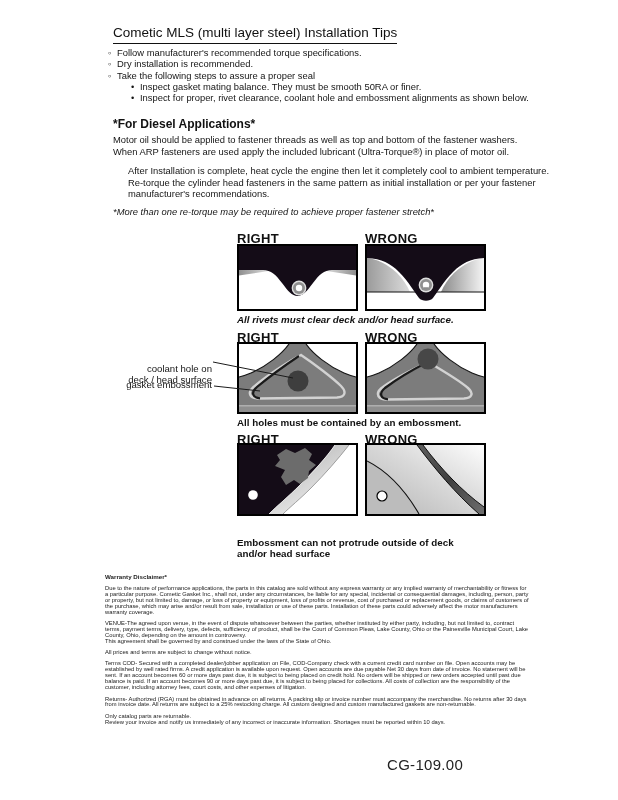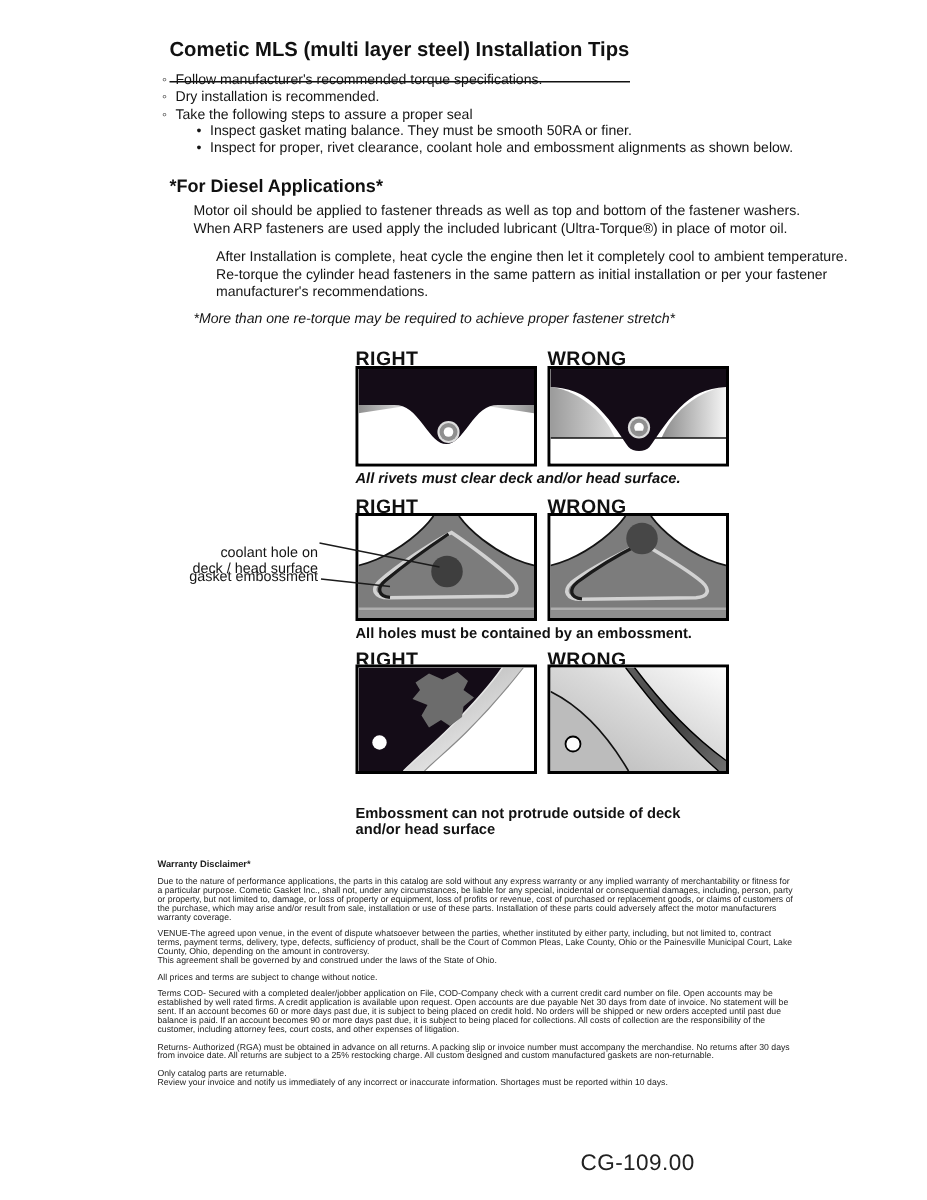--- a/index.html
+++ b/index.html
@@ -1,48 +1,48 @@
 <!DOCTYPE html>
 <html><head>
 <meta charset="utf-8">
 <style>
   html,body{margin:0;padding:0;background:#fff;}
   .page{position:relative;width:618px;height:800px;background:#ffffff;overflow:hidden;
         font-family:"Liberation Sans",sans-serif;color:#1b1b1b;}
   .abs{position:absolute;}
   .pre{white-space:pre-line;margin-top:20px;}
 
-  .title{left:113px;top:25px;font-size:13.5px;font-weight:700;color:#111;
-         border-bottom:1.6px solid #111;padding-bottom:14px;}
+  .title{left:113px;top:25px;font-size:13.5px;font-weight:400;color:#111;
+         border-bottom:1.6px solid #111;padding-bottom:3px;}
 
   .bullets{left:88px;top:47px;width:455px;font-size:9.4px;line-height:11.3px;color:#151515;}
   .brow{display:flex;}
   .brow.l1{padding-left:20px;}
   .brow.l2{padding-left:43px;}
   .brow .m{width:9px;flex:0 0 9px;}
 
   .diesel-h{left:113px;top:117px;font-size:12px;font-weight:700;color:#111;}
-  .bodyp{font-size:9.4px;line-height:11.5px;color:#151515;width:430px;margin-left:16px;}
+  .bodyp{font-size:9.4px;line-height:11.5px;color:#151515;width:430px;}
   .d-p1{left:113px;top:134px;}
   .d-p2{left:128px;top:165px;}
   .d-note{left:113px;top:206px;font-style:italic;}
 
   .flabel{width:121px;text-align:left;font-size:13px;font-weight:700;color:#111;letter-spacing:.3px;}
   .caption{left:237px;font-size:9.8px;font-weight:700;color:#111;line-height:11px;}
 
   .panel{width:117px;border:2px solid #000;background:#fff;line-height:0;}
   .panel svg{display:block;}
 
   .sidelabel{left:100px;width:112px;text-align:right;font-size:9.6px;line-height:10.5px;color:#151515;}
 
   .legal{left:105px;top:574px;width:424px;font-size:5.8px;line-height:5.9px;color:#222;}
   .legal .lh{font-size:6.2px;font-weight:700;margin:0 0 6px 0;}
   .legal p{margin:0 0 5.5px 0;}
 
-  .pagecode{left:387px;top:756px;font-size:15px;color:#222;letter-spacing:.3px;margin-top:11px;}
+  .pagecode{left:387px;top:756px;font-size:15px;color:#222;letter-spacing:.3px;}
 </style>
 </head>
 <body>
 
 <div class="page">
 
   <div class="abs title">Cometic MLS (multi layer steel) Installation Tips</div>
 
   <div class="abs bullets">
     <div class="brow l1">

